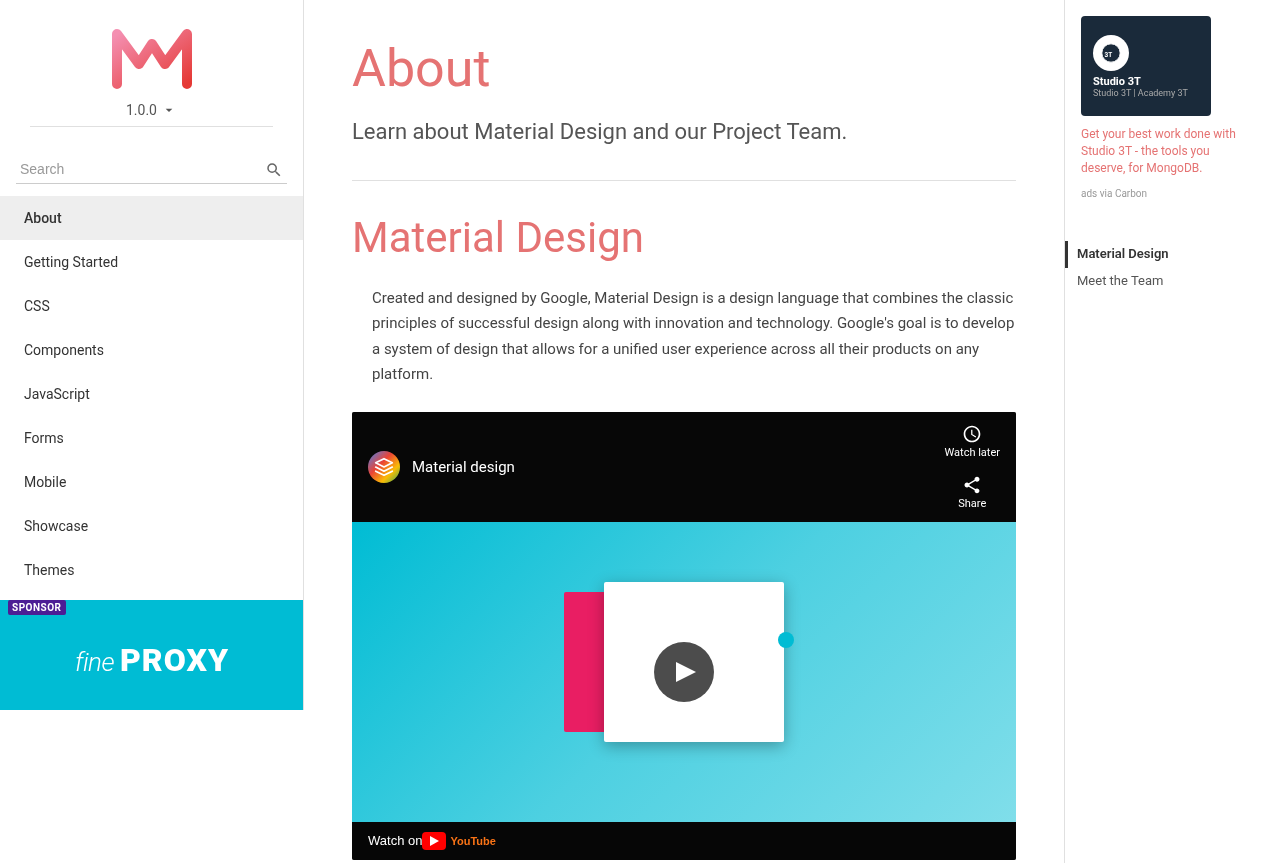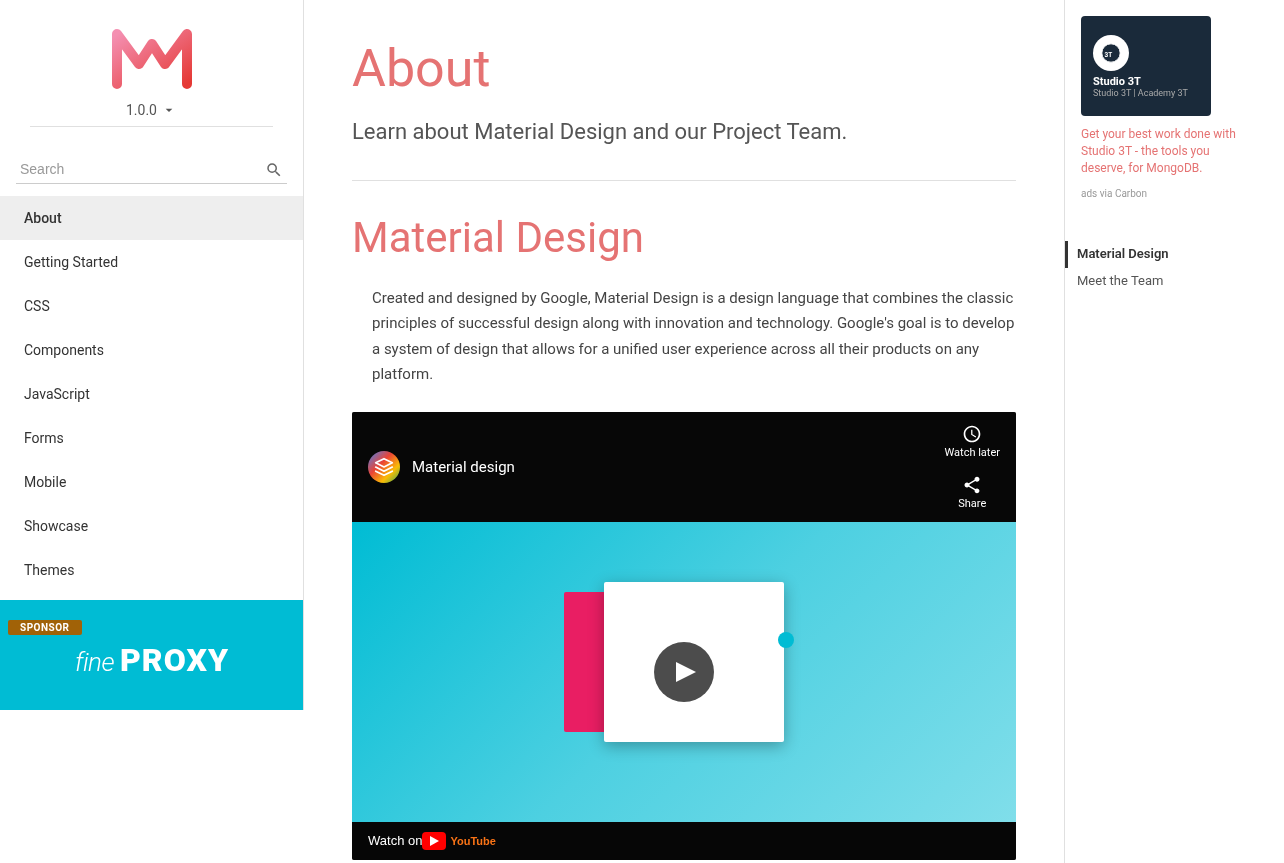--- a/index.html
+++ b/index.html
@@ -102,27 +102,27 @@
     .sponsor-area {
       position: absolute;
       bottom: 0;
       left: 0;
       width: 304px;
       background: #00bcd4;
       min-height: 110px;
     }
 
     .sponsor-badge {
-      background: #a16207;
+      background: #4c1d95;
       color: #fff;
       font-size: 10px;
       font-weight: 700;
-      padding: 2px 12px;
-      position: absolute;
-      top: 20px;
+      padding: 2px 4px;
+      position: absolute;
+      top: 0;
       left: 8px;
       border-radius: 2px;
       letter-spacing: 0.5px;
     }
 
     .sponsor-content {
       display: flex;
       align-items: center;
       justify-content: center;
       height: 100px;

